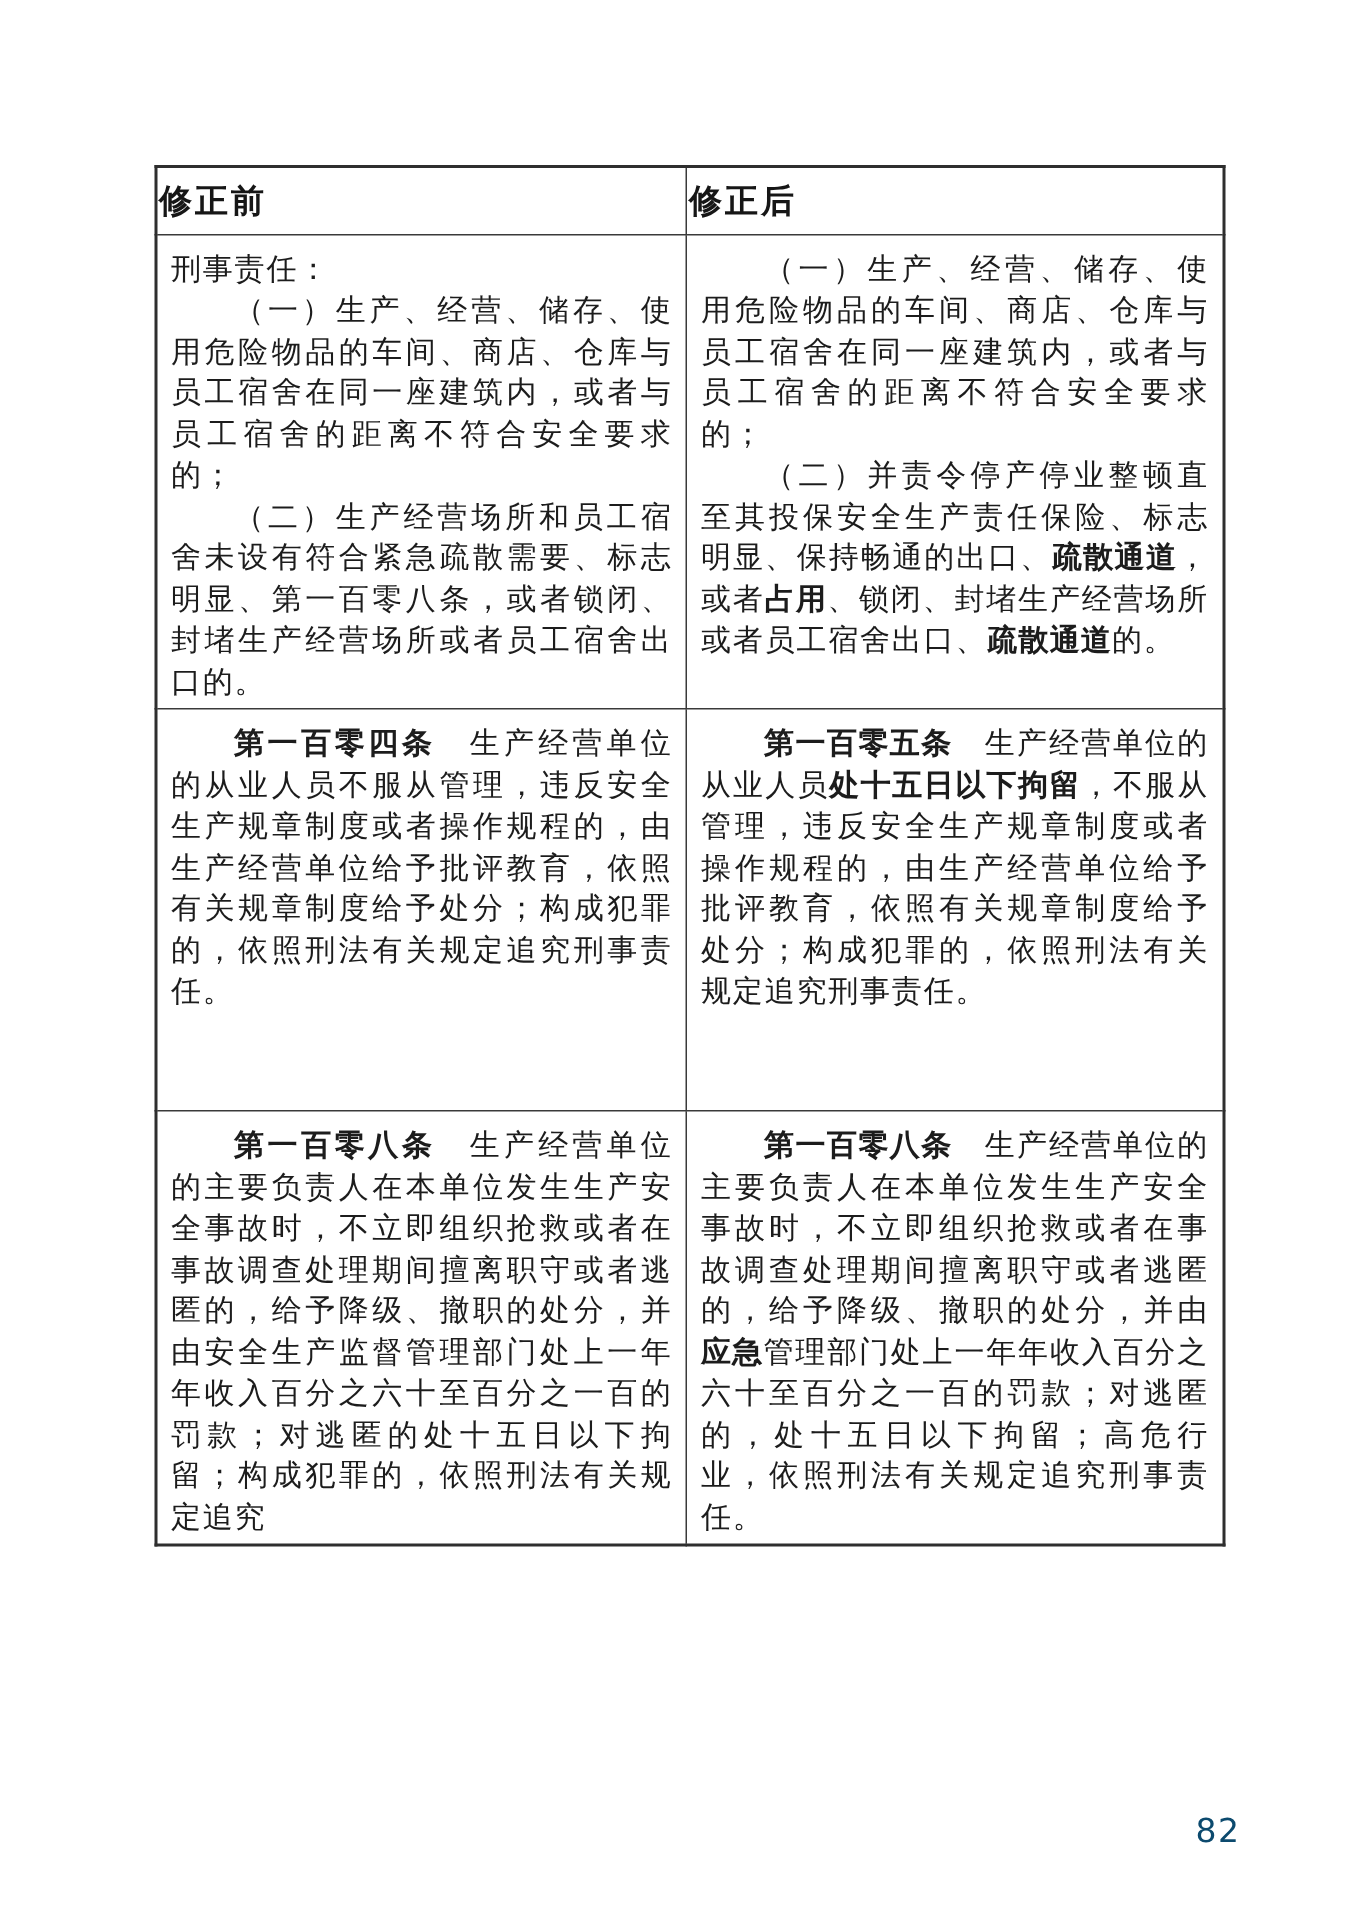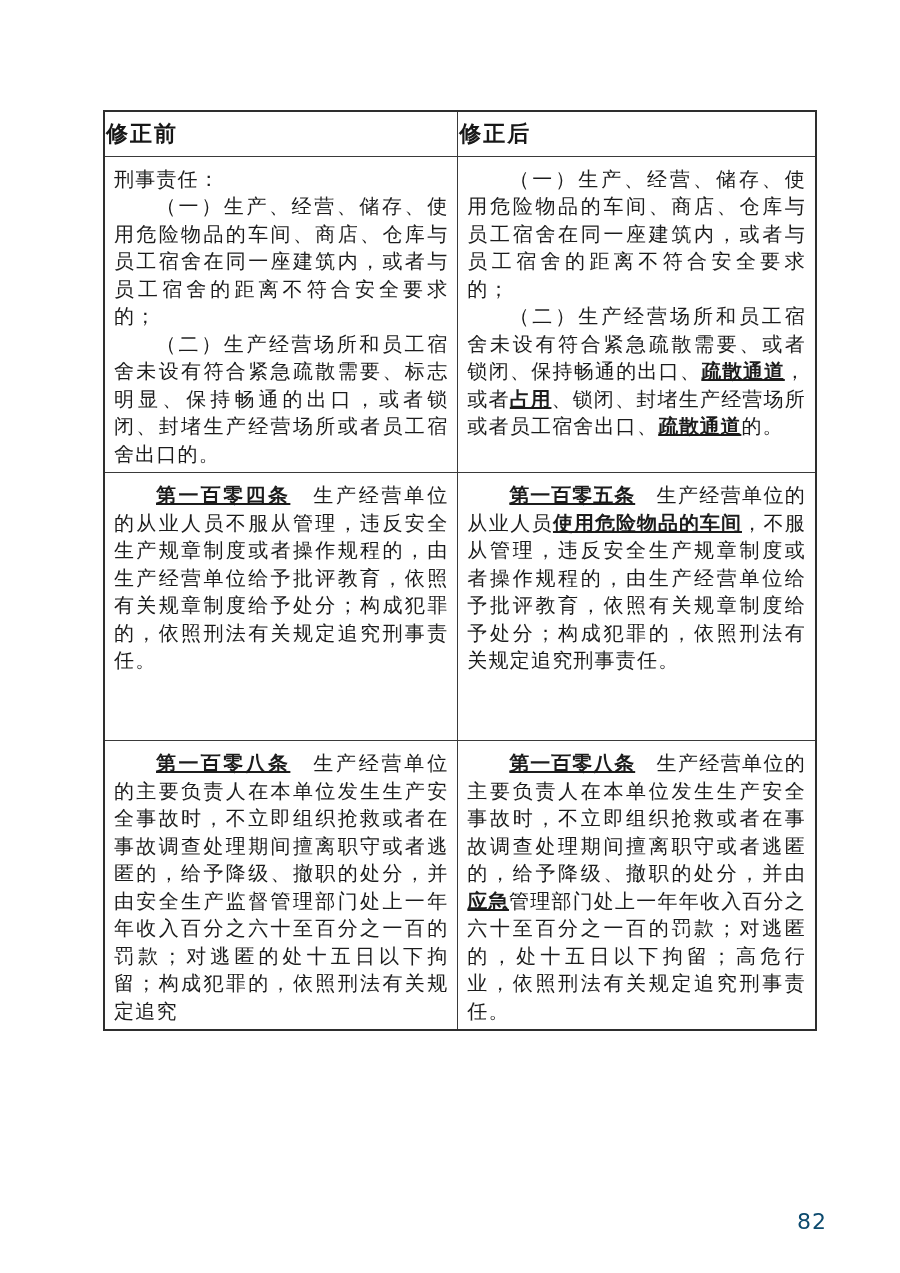--- a/index.html
+++ b/index.html
@@ -47,21 +47,20 @@
   .para {
     margin: 0;
     text-align: justify;
     letter-spacing: 1.2px;
   }
   .para.indent { text-indent: 2.1em; }
   .bold {
     font-weight: bold;
     font-family: "DejaVu Sans", "Liberation Sans", sans-serif;
     letter-spacing: 0.8px;
-    text-decoration: underline;
   }
   .pagenum {
     position: absolute;
     left: 797px; top: 1209px;
     font-size: 22px;
     letter-spacing: 1px;
     font-family: "DejaVu Sans", "Liberation Sans", sans-serif;
     color: #0c4a6e;
     text-align: right;
   }
@@ -80,33 +79,33 @@
       <tr>
         <th>修正前</th>
         <th>修正后</th>
       </tr>
     </thead>
     <tbody>
         <tr>
           <td>
             <p class="para"><span>刑事责任：</span></p>
             <p class="para indent"><span>（一）生产、经营、储存、使用危险物品的车间、商店、仓库与员工宿舍在同一座建筑内，或者与员工宿舍的距离不符合安全要求的；</span></p>
-            <p class="para indent"><span>（二）生产经营场所和员工宿舍未设有符合紧急疏散需要、标志明显、保持畅通的出口，或者锁闭、封堵生产经营场所或者员工宿舍出口的。</span></p>
+            <p class="para indent"><span>（二）生产经营场所和员工宿舍未设有符合紧急疏散需要、标志明显、第一百零八条，或者锁闭、封堵生产经营场所或者员工宿舍出口的。</span></p>
           </td>
           <td>
             <p class="para indent"><span>（一）生产、经营、储存、使用危险物品的车间、商店、仓库与员工宿舍在同一座建筑内，或者与员工宿舍的距离不符合安全要求的；</span></p>
-            <p class="para indent"><span>（二）生产经营场所和员工宿舍未设有符合紧急疏散需要、或者锁闭、保持畅通的出口、</span><span class="bold">疏散通道</span><span>，或者</span><span class="bold">占用</span><span>、锁闭、封堵生产经营场所或者员工宿舍出口、</span><span class="bold">疏散通道</span><span>的。</span></p>
+            <p class="para indent"><span>（二）并责令停产停业整顿直至其投保安全生产责任保险、标志明显、保持畅通的出口、</span><span class="bold">疏散通道</span><span>，或者</span><span class="bold">占用</span><span>、锁闭、封堵生产经营场所或者员工宿舍出口、</span><span class="bold">疏散通道</span><span>的。</span></p>
           </td>
         </tr>
         <tr>
           <td>
             <p class="para indent"><span class="bold">第一百零四条</span><span>　生产经营单位的从业人员不服从管理，违反安全生产规章制度或者操作规程的，由生产经营单位给予批评教育，依照有关规章制度给予处分；构成犯罪的，依照刑法有关规定追究刑事责任。</span></p>
           </td>
           <td>
-            <p class="para indent"><span class="bold">第一百零五条</span><span>　生产经营单位的从业人员</span><span class="bold">使用危险物品的车间</span><span>，不服从管理，违反安全生产规章制度或者操作规程的，由生产经营单位给予批评教育，依照有关规章制度给予处分；构成犯罪的，依照刑法有关规定追究刑事责任。</span></p>
+            <p class="para indent"><span class="bold">第一百零五条</span><span>　生产经营单位的从业人员</span><span class="bold">处十五日以下拘留</span><span>，不服从管理，违反安全生产规章制度或者操作规程的，由生产经营单位给予批评教育，依照有关规章制度给予处分；构成犯罪的，依照刑法有关规定追究刑事责任。</span></p>
           </td>
         </tr>
         <tr>
           <td>
             <p class="para indent"><span class="bold">第一百零八条</span><span>　生产经营单位的主要负责人在本单位发生生产安全事故时，不立即组织抢救或者在事故调查处理期间擅离职守或者逃匿的，给予降级、撤职的处分，并由安全生产监督管理部门处上一年年收入百分之六十至百分之一百的罚款；对逃匿的处十五日以下拘留；构成犯罪的，依照刑法有关规定追究</span></p>
           </td>
           <td>
             <p class="para indent"><span class="bold">第一百零八条</span><span>　生产经营单位的主要负责人在本单位发生生产安全事故时，不立即组织抢救或者在事故调查处理期间擅离职守或者逃匿的，给予降级、撤职的处分，并由</span><span class="bold">应急</span><span>管理部门处上一年年收入百分之六十至百分之一百的罚款；对逃匿的，处十五日以下拘留；高危行业，依照刑法有关规定追究刑事责任。</span></p>
           </td>
         </tr>

